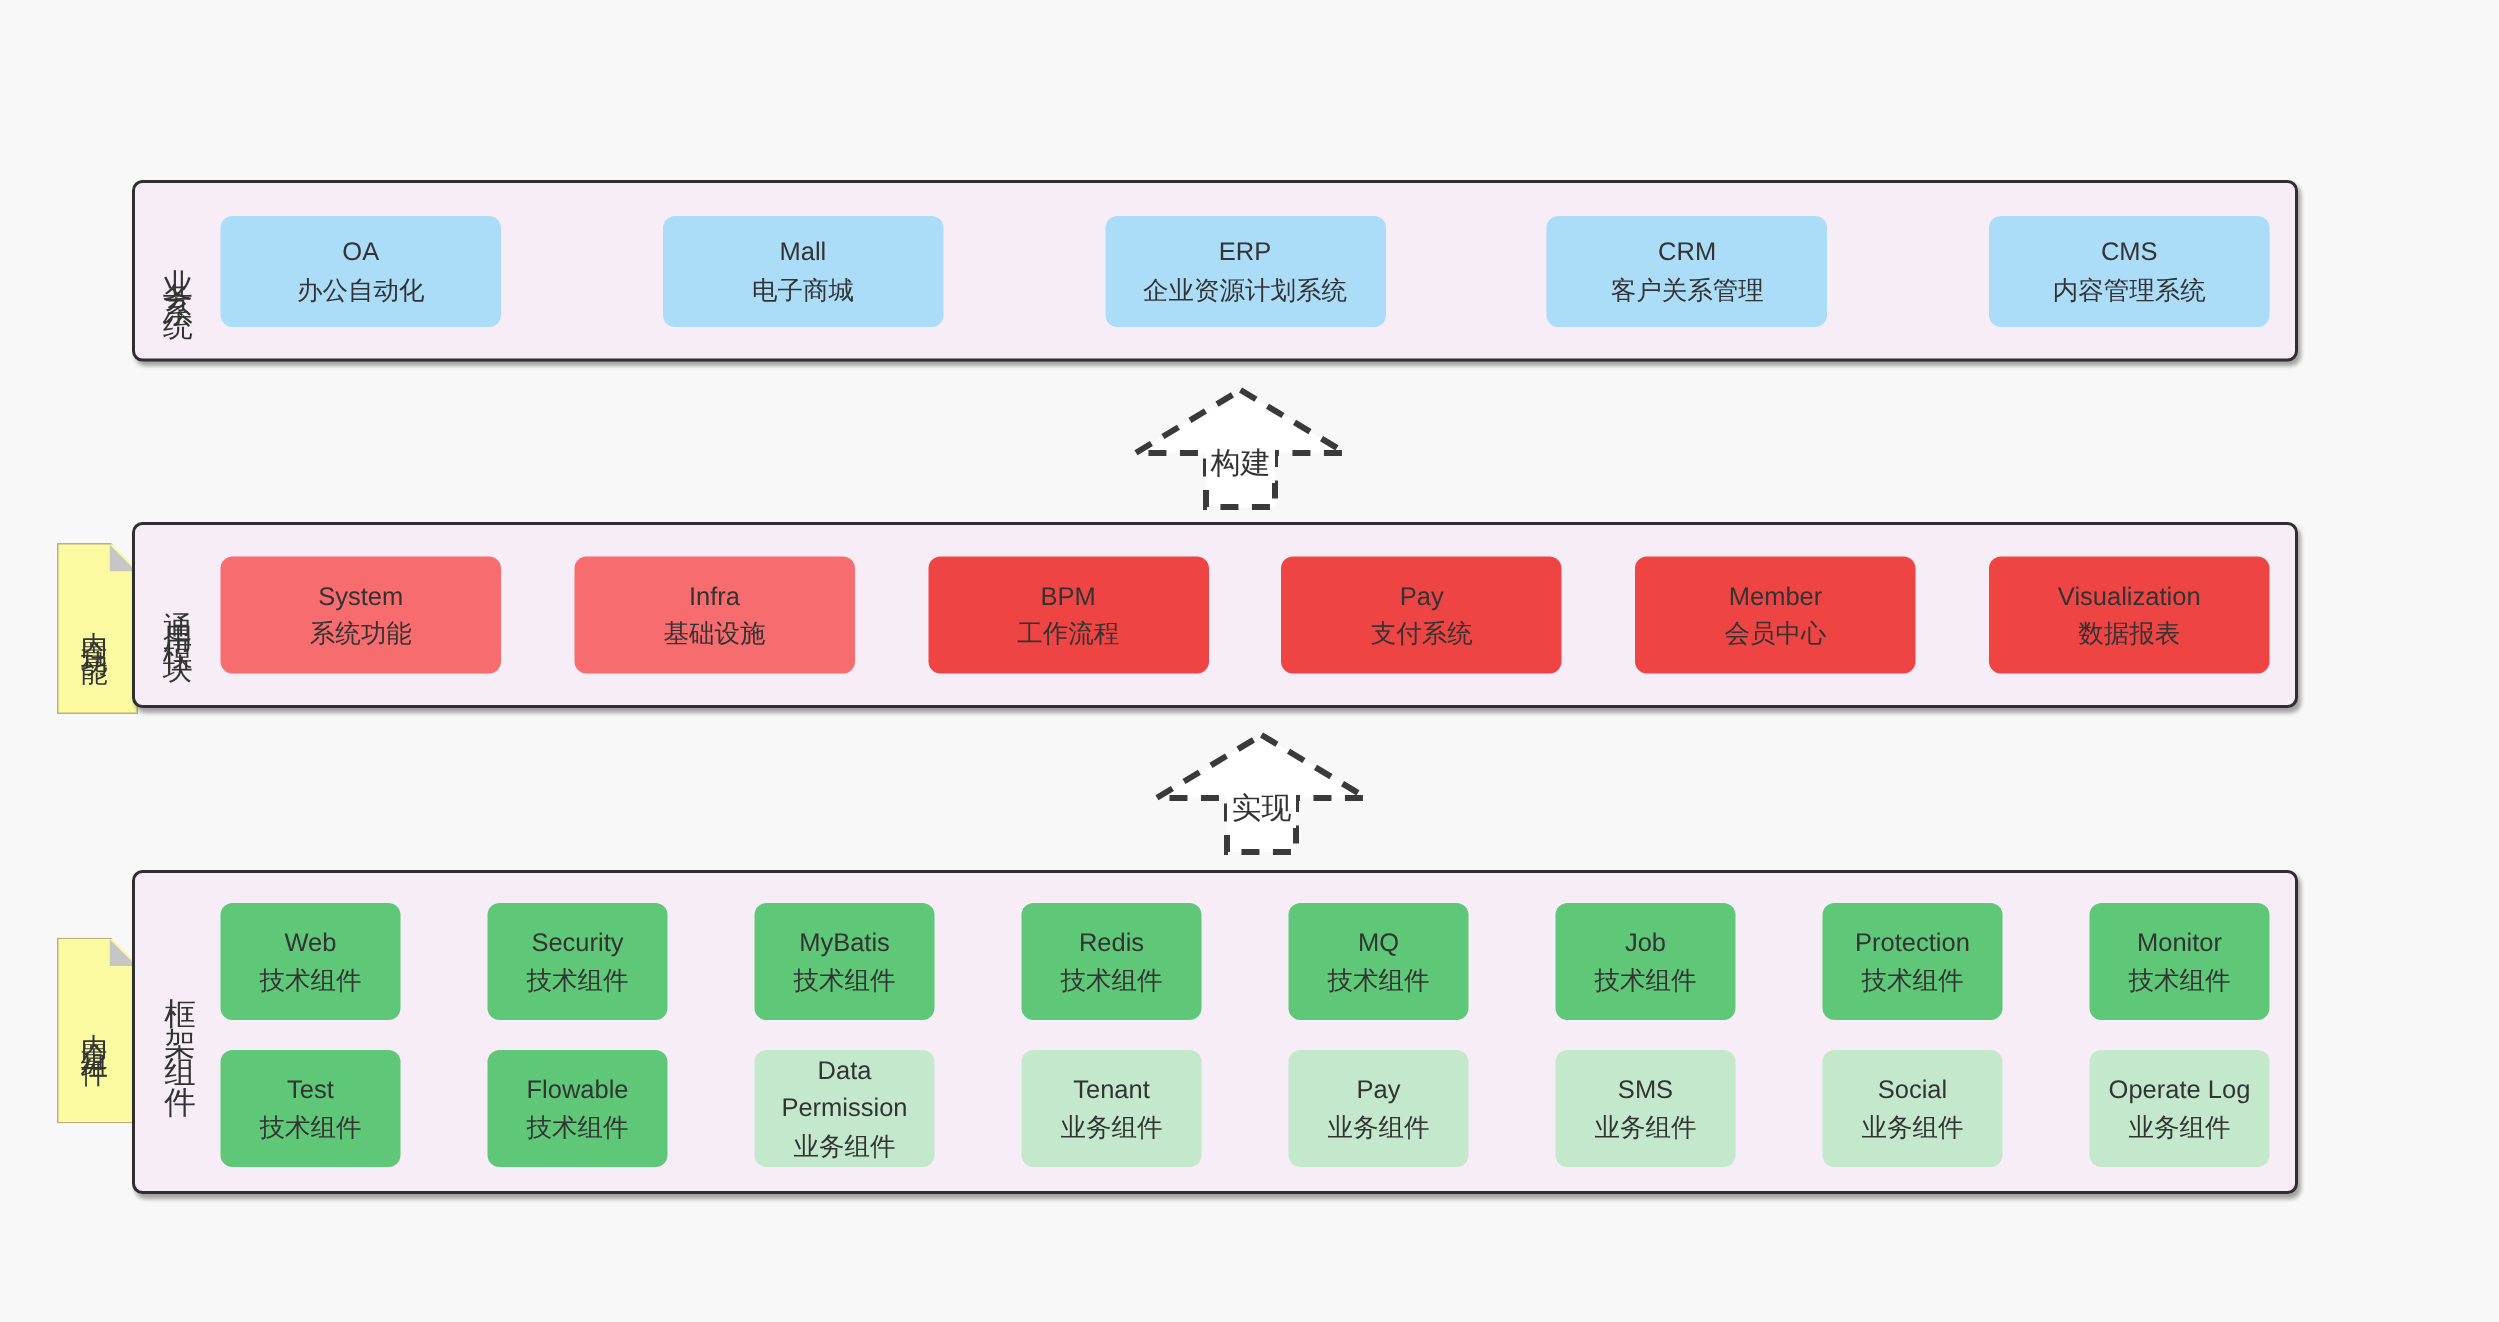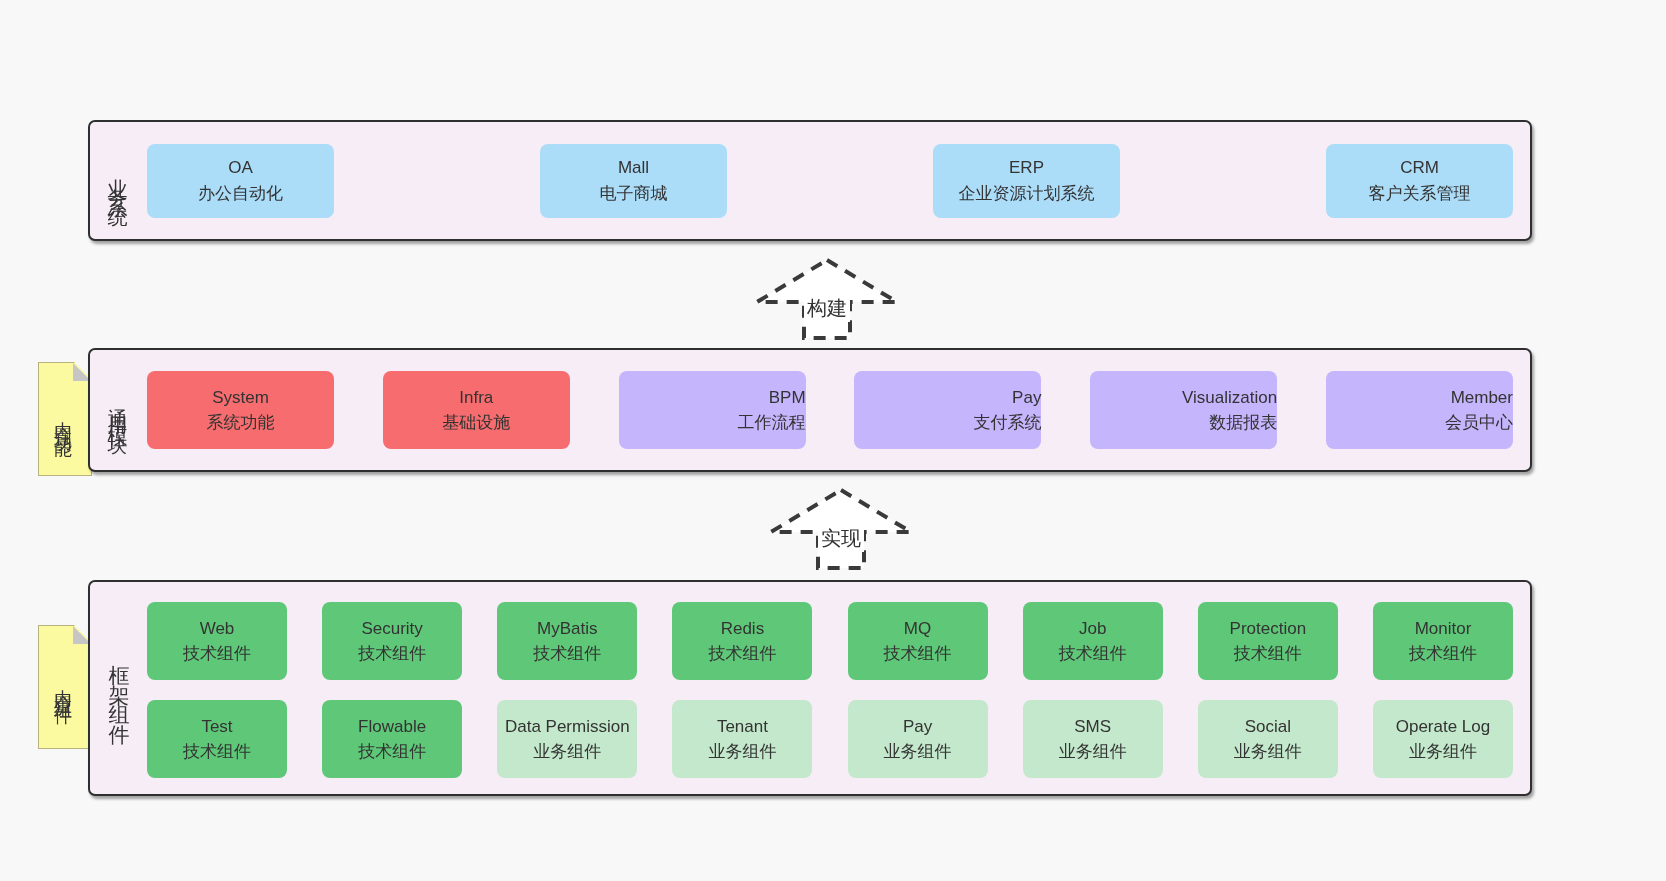--- a/index.html
+++ b/index.html
@@ -33,24 +33,24 @@
   .layer-components .boxes-row{transform:none;}
   .row-1{top:20px;}
   .row-2{top:118px;}
   .box{
     border-radius:8px;display:flex;flex-direction:column;
     align-items:center;justify-content:center;text-align:center;
     font-size:17px;line-height:1.5;color:#333;
   }
   .box-6{width:187px;height:74px;}
   .layer-modules .box-6{height:78px;}
-  .box-8{width:140px;height:78px;}
+  .box-8{width:120px;height:78px;}
   .blue{background:#abdcf8;}
   .red{background:#f76c6e;}
-  .pink{background:#c4b5fd;align-items:flex-end;}
+  .pink{background:#ef4444;}
   .green{background:#5ec878;}
   .green-light{background:#c3e8cb;text-align:center;}
   
   .arrow{position:absolute;width:150px;height:84px;z-index:1;}
   .arrow-build{left:752px;top:257px;}
   .arrow-implement{left:766px;top:487px;}
   .arrow svg{position:absolute;left:0;top:0;}
   .arrow-label{
     position:absolute;left:50%;top:38px;transform:translateX(-50%);
     background:#fff;padding:0 3px;font-size:20px;color:#333;white-space:nowrap;
@@ -86,20 +86,24 @@
       <div>电子商城</div>
     </div>
     <div class="box box-6 blue">
       <div>ERP</div>
       <div>企业资源计划系统</div>
     </div>
     <div class="box box-6 blue">
       <div>CRM</div>
       <div>客户关系管理</div>
     </div>
+    <div class="box box-6 blue">
+      <div>CMS</div>
+      <div>内容管理系统</div>
+    </div>
   </div>
 </div>
 
 <div class="arrow arrow-build">
   <svg width="150" height="84" viewBox="0 0 150 84">
     <path d="M75,3 L145,45 L98,45 L98,81 L52,81 L52,45 L5,45 Z" fill="#ffffff" stroke="#3a3a3a" stroke-width="4" stroke-dasharray="12 9"></path>
   </svg>
   <span class="arrow-label">构建</span>
 </div>
 
@@ -123,26 +127,26 @@
     </div>
     <div class="box box-6 pink">
       <div>BPM</div>
       <div>工作流程</div>
     </div>
     <div class="box box-6 pink">
       <div>Pay</div>
       <div>支付系统</div>
     </div>
     <div class="box box-6 pink">
+      <div>Member</div>
+      <div>会员中心</div>
+    </div>
+    <div class="box box-6 pink">
       <div>Visualization</div>
       <div>数据报表</div>
-    </div>
-    <div class="box box-6 pink">
-      <div>Member</div>
-      <div>会员中心</div>
     </div>
   </div>
 </div>
 
 <div class="arrow arrow-implement">
   <svg width="150" height="84" viewBox="0 0 150 84">
     <path d="M75,3 L145,45 L98,45 L98,81 L52,81 L52,45 L5,45 Z" fill="#ffffff" stroke="#3a3a3a" stroke-width="4" stroke-dasharray="12 9"></path>
   </svg>
   <span class="arrow-label">实现</span>
 </div>

